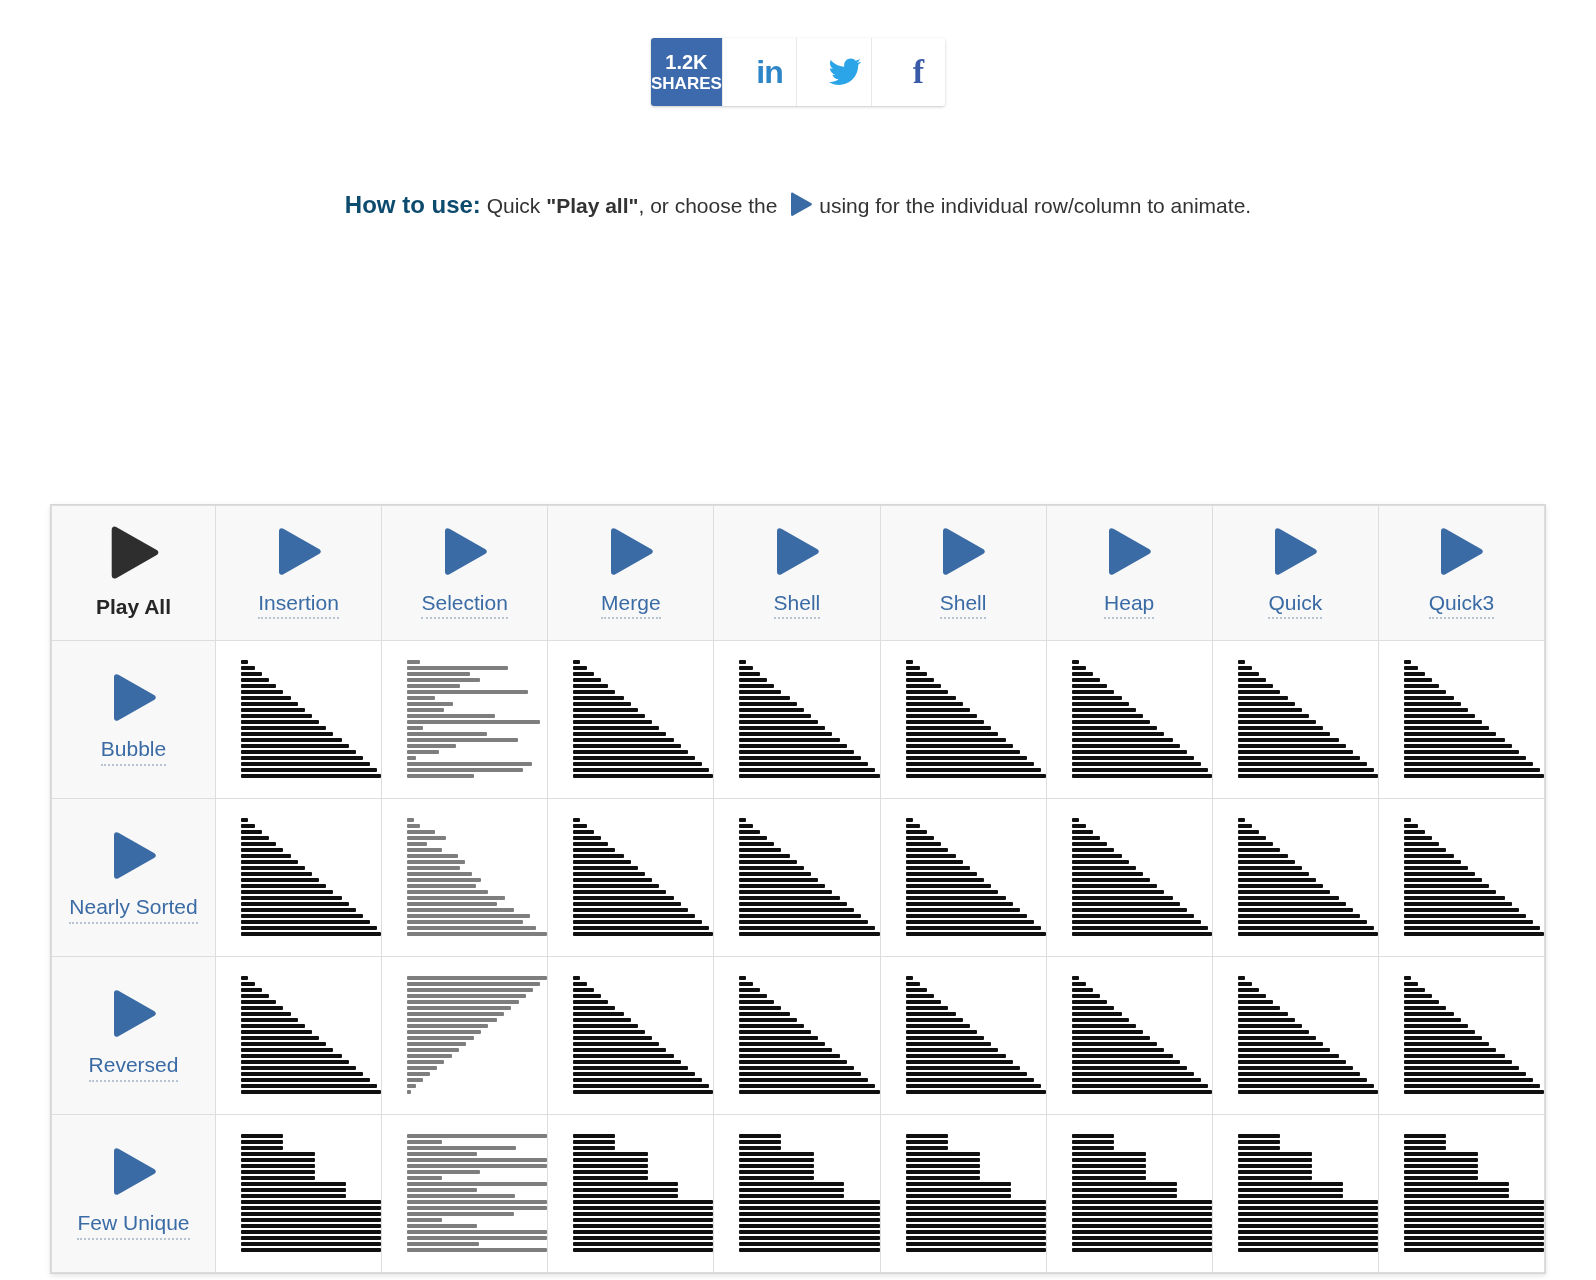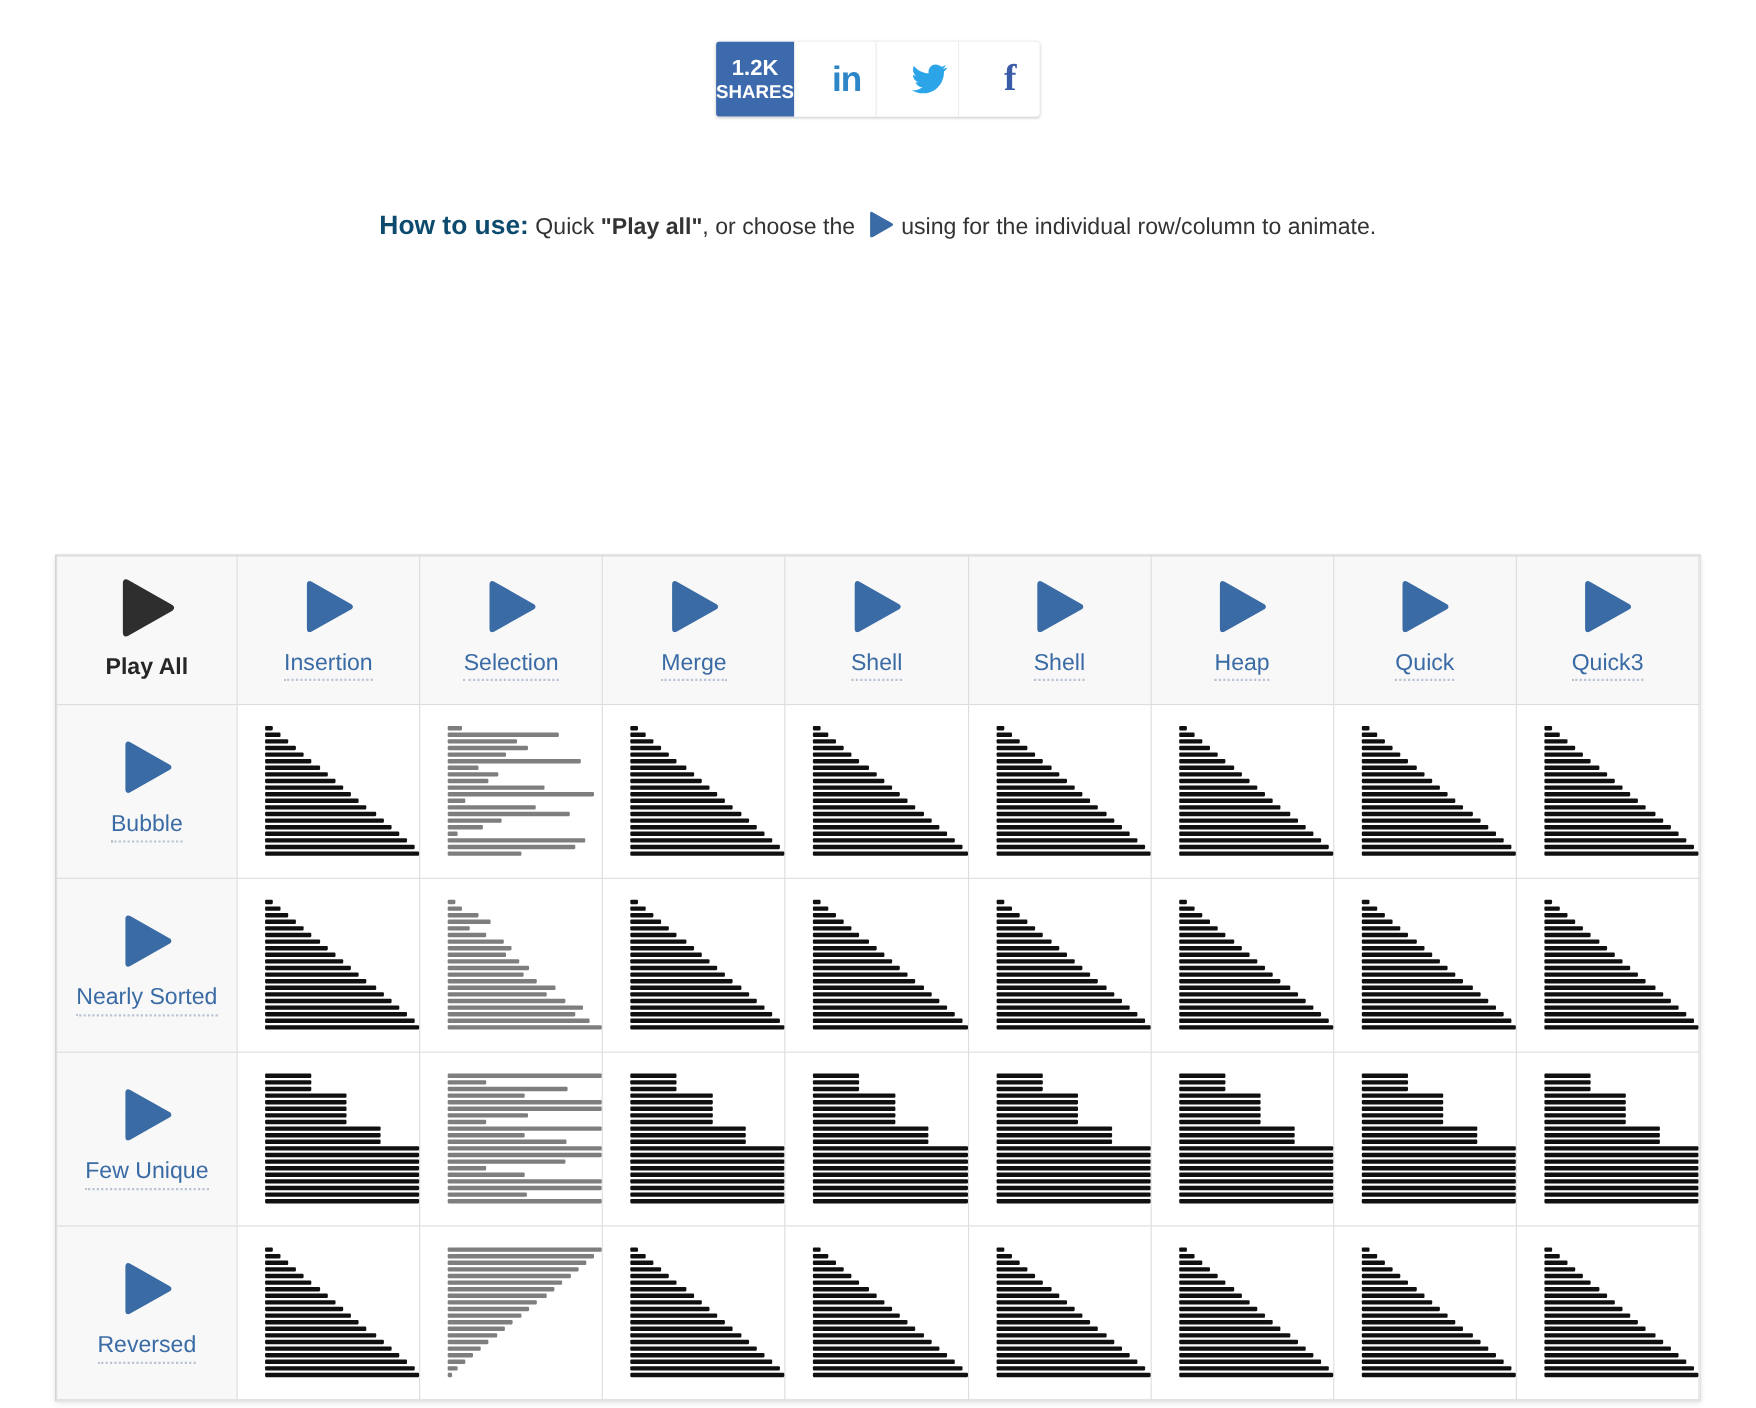--- a/index.html
+++ b/index.html
@@ -732,224 +732,20 @@
             </td>
           </tr>
           <tr>
             <td class="row-head">
               <div class="cellbox">
                 <span class="play-ico">
                   <svg viewBox="0 0 26 24" width="52" height="48" xmlns="http://www.w3.org/2000/svg" aria-hidden="true">
                     <path fill="#3A6BA5" d="M3 2.2c0-1.5 1-2 2.2-1.3L23 11c1.2.7 1.2 1.8 0 2.5L5.2 23.6C4 24.3 3 23.8 3 22.3V2.2z"></path>
                   </svg>
                 </span>
-                <span class="lbl-text">Few Unique</span>
-              </div>
-            </td>
-            <td class="viz-cell">
-              <div class="bars">
-                <div class="bar" style="width:30%"></div>
-                <div class="bar" style="width:30%"></div>
-                <div class="bar" style="width:30%"></div>
-                <div class="bar" style="width:53%"></div>
-                <div class="bar" style="width:53%"></div>
-                <div class="bar" style="width:53%"></div>
-                <div class="bar" style="width:53%"></div>
-                <div class="bar" style="width:53%"></div>
-                <div class="bar" style="width:75%"></div>
-                <div class="bar" style="width:75%"></div>
-                <div class="bar" style="width:75%"></div>
-                <div class="bar" style="width:100%"></div>
-                <div class="bar" style="width:100%"></div>
-                <div class="bar" style="width:100%"></div>
-                <div class="bar" style="width:100%"></div>
-                <div class="bar" style="width:100%"></div>
-                <div class="bar" style="width:100%"></div>
-                <div class="bar" style="width:100%"></div>
-                <div class="bar" style="width:100%"></div>
-                <div class="bar" style="width:100%"></div>
-              </div>
-            </td>
-            <td class="viz-cell">
-              <div class="bars gray">
-                <div class="bar" style="width:100%"></div>
-                <div class="bar" style="width:25%"></div>
-                <div class="bar" style="width:78%"></div>
-                <div class="bar" style="width:50%"></div>
-                <div class="bar" style="width:100%"></div>
-                <div class="bar" style="width:100%"></div>
-                <div class="bar" style="width:52%"></div>
-                <div class="bar" style="width:25%"></div>
-                <div class="bar" style="width:100%"></div>
-                <div class="bar" style="width:50%"></div>
-                <div class="bar" style="width:77%"></div>
-                <div class="bar" style="width:100%"></div>
-                <div class="bar" style="width:100%"></div>
-                <div class="bar" style="width:76%"></div>
-                <div class="bar" style="width:25%"></div>
-                <div class="bar" style="width:50%"></div>
-                <div class="bar" style="width:100%"></div>
-                <div class="bar" style="width:100%"></div>
-                <div class="bar" style="width:51%"></div>
-                <div class="bar" style="width:100%"></div>
-              </div>
-            </td>
-            <td class="viz-cell">
-              <div class="bars">
-                <div class="bar" style="width:30%"></div>
-                <div class="bar" style="width:30%"></div>
-                <div class="bar" style="width:30%"></div>
-                <div class="bar" style="width:53%"></div>
-                <div class="bar" style="width:53%"></div>
-                <div class="bar" style="width:53%"></div>
-                <div class="bar" style="width:53%"></div>
-                <div class="bar" style="width:53%"></div>
-                <div class="bar" style="width:75%"></div>
-                <div class="bar" style="width:75%"></div>
-                <div class="bar" style="width:75%"></div>
-                <div class="bar" style="width:100%"></div>
-                <div class="bar" style="width:100%"></div>
-                <div class="bar" style="width:100%"></div>
-                <div class="bar" style="width:100%"></div>
-                <div class="bar" style="width:100%"></div>
-                <div class="bar" style="width:100%"></div>
-                <div class="bar" style="width:100%"></div>
-                <div class="bar" style="width:100%"></div>
-                <div class="bar" style="width:100%"></div>
-              </div>
-            </td>
-            <td class="viz-cell">
-              <div class="bars">
-                <div class="bar" style="width:30%"></div>
-                <div class="bar" style="width:30%"></div>
-                <div class="bar" style="width:30%"></div>
-                <div class="bar" style="width:53%"></div>
-                <div class="bar" style="width:53%"></div>
-                <div class="bar" style="width:53%"></div>
-                <div class="bar" style="width:53%"></div>
-                <div class="bar" style="width:53%"></div>
-                <div class="bar" style="width:75%"></div>
-                <div class="bar" style="width:75%"></div>
-                <div class="bar" style="width:75%"></div>
-                <div class="bar" style="width:100%"></div>
-                <div class="bar" style="width:100%"></div>
-                <div class="bar" style="width:100%"></div>
-                <div class="bar" style="width:100%"></div>
-                <div class="bar" style="width:100%"></div>
-                <div class="bar" style="width:100%"></div>
-                <div class="bar" style="width:100%"></div>
-                <div class="bar" style="width:100%"></div>
-                <div class="bar" style="width:100%"></div>
-              </div>
-            </td>
-            <td class="viz-cell">
-              <div class="bars">
-                <div class="bar" style="width:30%"></div>
-                <div class="bar" style="width:30%"></div>
-                <div class="bar" style="width:30%"></div>
-                <div class="bar" style="width:53%"></div>
-                <div class="bar" style="width:53%"></div>
-                <div class="bar" style="width:53%"></div>
-                <div class="bar" style="width:53%"></div>
-                <div class="bar" style="width:53%"></div>
-                <div class="bar" style="width:75%"></div>
-                <div class="bar" style="width:75%"></div>
-                <div class="bar" style="width:75%"></div>
-                <div class="bar" style="width:100%"></div>
-                <div class="bar" style="width:100%"></div>
-                <div class="bar" style="width:100%"></div>
-                <div class="bar" style="width:100%"></div>
-                <div class="bar" style="width:100%"></div>
-                <div class="bar" style="width:100%"></div>
-                <div class="bar" style="width:100%"></div>
-                <div class="bar" style="width:100%"></div>
-                <div class="bar" style="width:100%"></div>
-              </div>
-            </td>
-            <td class="viz-cell">
-              <div class="bars">
-                <div class="bar" style="width:30%"></div>
-                <div class="bar" style="width:30%"></div>
-                <div class="bar" style="width:30%"></div>
-                <div class="bar" style="width:53%"></div>
-                <div class="bar" style="width:53%"></div>
-                <div class="bar" style="width:53%"></div>
-                <div class="bar" style="width:53%"></div>
-                <div class="bar" style="width:53%"></div>
-                <div class="bar" style="width:75%"></div>
-                <div class="bar" style="width:75%"></div>
-                <div class="bar" style="width:75%"></div>
-                <div class="bar" style="width:100%"></div>
-                <div class="bar" style="width:100%"></div>
-                <div class="bar" style="width:100%"></div>
-                <div class="bar" style="width:100%"></div>
-                <div class="bar" style="width:100%"></div>
-                <div class="bar" style="width:100%"></div>
-                <div class="bar" style="width:100%"></div>
-                <div class="bar" style="width:100%"></div>
-                <div class="bar" style="width:100%"></div>
-              </div>
-            </td>
-            <td class="viz-cell">
-              <div class="bars">
-                <div class="bar" style="width:30%"></div>
-                <div class="bar" style="width:30%"></div>
-                <div class="bar" style="width:30%"></div>
-                <div class="bar" style="width:53%"></div>
-                <div class="bar" style="width:53%"></div>
-                <div class="bar" style="width:53%"></div>
-                <div class="bar" style="width:53%"></div>
-                <div class="bar" style="width:53%"></div>
-                <div class="bar" style="width:75%"></div>
-                <div class="bar" style="width:75%"></div>
-                <div class="bar" style="width:75%"></div>
-                <div class="bar" style="width:100%"></div>
-                <div class="bar" style="width:100%"></div>
-                <div class="bar" style="width:100%"></div>
-                <div class="bar" style="width:100%"></div>
-                <div class="bar" style="width:100%"></div>
-                <div class="bar" style="width:100%"></div>
-                <div class="bar" style="width:100%"></div>
-                <div class="bar" style="width:100%"></div>
-                <div class="bar" style="width:100%"></div>
-              </div>
-            </td>
-            <td class="viz-cell">
-              <div class="bars">
-                <div class="bar" style="width:30%"></div>
-                <div class="bar" style="width:30%"></div>
-                <div class="bar" style="width:30%"></div>
-                <div class="bar" style="width:53%"></div>
-                <div class="bar" style="width:53%"></div>
-                <div class="bar" style="width:53%"></div>
-                <div class="bar" style="width:53%"></div>
-                <div class="bar" style="width:53%"></div>
-                <div class="bar" style="width:75%"></div>
-                <div class="bar" style="width:75%"></div>
-                <div class="bar" style="width:75%"></div>
-                <div class="bar" style="width:100%"></div>
-                <div class="bar" style="width:100%"></div>
-                <div class="bar" style="width:100%"></div>
-                <div class="bar" style="width:100%"></div>
-                <div class="bar" style="width:100%"></div>
-                <div class="bar" style="width:100%"></div>
-                <div class="bar" style="width:100%"></div>
-                <div class="bar" style="width:100%"></div>
-                <div class="bar" style="width:100%"></div>
-              </div>
-            </td>
-          </tr>
-          <tr>
-            <td class="row-head">
-              <div class="cellbox">
-                <span class="play-ico">
-                  <svg viewBox="0 0 26 24" width="52" height="48" xmlns="http://www.w3.org/2000/svg" aria-hidden="true">
-                    <path fill="#3A6BA5" d="M3 2.2c0-1.5 1-2 2.2-1.3L23 11c1.2.7 1.2 1.8 0 2.5L5.2 23.6C4 24.3 3 23.8 3 22.3V2.2z"></path>
-                  </svg>
-                </span>
                 <span class="lbl-text">Reversed</span>
               </div>
             </td>
             <td class="viz-cell">
               <div class="bars">
                 <div class="bar" style="width:5%"></div>
                 <div class="bar" style="width:10%"></div>
                 <div class="bar" style="width:15%"></div>
                 <div class="bar" style="width:20%"></div>
                 <div class="bar" style="width:25%"></div>
@@ -1132,17 +928,221 @@
                 <div class="bar" style="width:72%"></div>
                 <div class="bar" style="width:77%"></div>
                 <div class="bar" style="width:82%"></div>
                 <div class="bar" style="width:87%"></div>
                 <div class="bar" style="width:92%"></div>
                 <div class="bar" style="width:97%"></div>
                 <div class="bar" style="width:100%"></div>
               </div>
             </td>
           </tr>
+          <tr>
+            <td class="row-head">
+              <div class="cellbox">
+                <span class="play-ico">
+                  <svg viewBox="0 0 26 24" width="52" height="48" xmlns="http://www.w3.org/2000/svg" aria-hidden="true">
+                    <path fill="#3A6BA5" d="M3 2.2c0-1.5 1-2 2.2-1.3L23 11c1.2.7 1.2 1.8 0 2.5L5.2 23.6C4 24.3 3 23.8 3 22.3V2.2z"></path>
+                  </svg>
+                </span>
+                <span class="lbl-text">Few Unique</span>
+              </div>
+            </td>
+            <td class="viz-cell">
+              <div class="bars">
+                <div class="bar" style="width:30%"></div>
+                <div class="bar" style="width:30%"></div>
+                <div class="bar" style="width:30%"></div>
+                <div class="bar" style="width:53%"></div>
+                <div class="bar" style="width:53%"></div>
+                <div class="bar" style="width:53%"></div>
+                <div class="bar" style="width:53%"></div>
+                <div class="bar" style="width:53%"></div>
+                <div class="bar" style="width:75%"></div>
+                <div class="bar" style="width:75%"></div>
+                <div class="bar" style="width:75%"></div>
+                <div class="bar" style="width:100%"></div>
+                <div class="bar" style="width:100%"></div>
+                <div class="bar" style="width:100%"></div>
+                <div class="bar" style="width:100%"></div>
+                <div class="bar" style="width:100%"></div>
+                <div class="bar" style="width:100%"></div>
+                <div class="bar" style="width:100%"></div>
+                <div class="bar" style="width:100%"></div>
+                <div class="bar" style="width:100%"></div>
+              </div>
+            </td>
+            <td class="viz-cell">
+              <div class="bars gray">
+                <div class="bar" style="width:100%"></div>
+                <div class="bar" style="width:25%"></div>
+                <div class="bar" style="width:78%"></div>
+                <div class="bar" style="width:50%"></div>
+                <div class="bar" style="width:100%"></div>
+                <div class="bar" style="width:100%"></div>
+                <div class="bar" style="width:52%"></div>
+                <div class="bar" style="width:25%"></div>
+                <div class="bar" style="width:100%"></div>
+                <div class="bar" style="width:50%"></div>
+                <div class="bar" style="width:77%"></div>
+                <div class="bar" style="width:100%"></div>
+                <div class="bar" style="width:100%"></div>
+                <div class="bar" style="width:76%"></div>
+                <div class="bar" style="width:25%"></div>
+                <div class="bar" style="width:50%"></div>
+                <div class="bar" style="width:100%"></div>
+                <div class="bar" style="width:100%"></div>
+                <div class="bar" style="width:51%"></div>
+                <div class="bar" style="width:100%"></div>
+              </div>
+            </td>
+            <td class="viz-cell">
+              <div class="bars">
+                <div class="bar" style="width:30%"></div>
+                <div class="bar" style="width:30%"></div>
+                <div class="bar" style="width:30%"></div>
+                <div class="bar" style="width:53%"></div>
+                <div class="bar" style="width:53%"></div>
+                <div class="bar" style="width:53%"></div>
+                <div class="bar" style="width:53%"></div>
+                <div class="bar" style="width:53%"></div>
+                <div class="bar" style="width:75%"></div>
+                <div class="bar" style="width:75%"></div>
+                <div class="bar" style="width:75%"></div>
+                <div class="bar" style="width:100%"></div>
+                <div class="bar" style="width:100%"></div>
+                <div class="bar" style="width:100%"></div>
+                <div class="bar" style="width:100%"></div>
+                <div class="bar" style="width:100%"></div>
+                <div class="bar" style="width:100%"></div>
+                <div class="bar" style="width:100%"></div>
+                <div class="bar" style="width:100%"></div>
+                <div class="bar" style="width:100%"></div>
+              </div>
+            </td>
+            <td class="viz-cell">
+              <div class="bars">
+                <div class="bar" style="width:30%"></div>
+                <div class="bar" style="width:30%"></div>
+                <div class="bar" style="width:30%"></div>
+                <div class="bar" style="width:53%"></div>
+                <div class="bar" style="width:53%"></div>
+                <div class="bar" style="width:53%"></div>
+                <div class="bar" style="width:53%"></div>
+                <div class="bar" style="width:53%"></div>
+                <div class="bar" style="width:75%"></div>
+                <div class="bar" style="width:75%"></div>
+                <div class="bar" style="width:75%"></div>
+                <div class="bar" style="width:100%"></div>
+                <div class="bar" style="width:100%"></div>
+                <div class="bar" style="width:100%"></div>
+                <div class="bar" style="width:100%"></div>
+                <div class="bar" style="width:100%"></div>
+                <div class="bar" style="width:100%"></div>
+                <div class="bar" style="width:100%"></div>
+                <div class="bar" style="width:100%"></div>
+                <div class="bar" style="width:100%"></div>
+              </div>
+            </td>
+            <td class="viz-cell">
+              <div class="bars">
+                <div class="bar" style="width:30%"></div>
+                <div class="bar" style="width:30%"></div>
+                <div class="bar" style="width:30%"></div>
+                <div class="bar" style="width:53%"></div>
+                <div class="bar" style="width:53%"></div>
+                <div class="bar" style="width:53%"></div>
+                <div class="bar" style="width:53%"></div>
+                <div class="bar" style="width:53%"></div>
+                <div class="bar" style="width:75%"></div>
+                <div class="bar" style="width:75%"></div>
+                <div class="bar" style="width:75%"></div>
+                <div class="bar" style="width:100%"></div>
+                <div class="bar" style="width:100%"></div>
+                <div class="bar" style="width:100%"></div>
+                <div class="bar" style="width:100%"></div>
+                <div class="bar" style="width:100%"></div>
+                <div class="bar" style="width:100%"></div>
+                <div class="bar" style="width:100%"></div>
+                <div class="bar" style="width:100%"></div>
+                <div class="bar" style="width:100%"></div>
+              </div>
+            </td>
+            <td class="viz-cell">
+              <div class="bars">
+                <div class="bar" style="width:30%"></div>
+                <div class="bar" style="width:30%"></div>
+                <div class="bar" style="width:30%"></div>
+                <div class="bar" style="width:53%"></div>
+                <div class="bar" style="width:53%"></div>
+                <div class="bar" style="width:53%"></div>
+                <div class="bar" style="width:53%"></div>
+                <div class="bar" style="width:53%"></div>
+                <div class="bar" style="width:75%"></div>
+                <div class="bar" style="width:75%"></div>
+                <div class="bar" style="width:75%"></div>
+                <div class="bar" style="width:100%"></div>
+                <div class="bar" style="width:100%"></div>
+                <div class="bar" style="width:100%"></div>
+                <div class="bar" style="width:100%"></div>
+                <div class="bar" style="width:100%"></div>
+                <div class="bar" style="width:100%"></div>
+                <div class="bar" style="width:100%"></div>
+                <div class="bar" style="width:100%"></div>
+                <div class="bar" style="width:100%"></div>
+              </div>
+            </td>
+            <td class="viz-cell">
+              <div class="bars">
+                <div class="bar" style="width:30%"></div>
+                <div class="bar" style="width:30%"></div>
+                <div class="bar" style="width:30%"></div>
+                <div class="bar" style="width:53%"></div>
+                <div class="bar" style="width:53%"></div>
+                <div class="bar" style="width:53%"></div>
+                <div class="bar" style="width:53%"></div>
+                <div class="bar" style="width:53%"></div>
+                <div class="bar" style="width:75%"></div>
+                <div class="bar" style="width:75%"></div>
+                <div class="bar" style="width:75%"></div>
+                <div class="bar" style="width:100%"></div>
+                <div class="bar" style="width:100%"></div>
+                <div class="bar" style="width:100%"></div>
+                <div class="bar" style="width:100%"></div>
+                <div class="bar" style="width:100%"></div>
+                <div class="bar" style="width:100%"></div>
+                <div class="bar" style="width:100%"></div>
+                <div class="bar" style="width:100%"></div>
+                <div class="bar" style="width:100%"></div>
+              </div>
+            </td>
+            <td class="viz-cell">
+              <div class="bars">
+                <div class="bar" style="width:30%"></div>
+                <div class="bar" style="width:30%"></div>
+                <div class="bar" style="width:30%"></div>
+                <div class="bar" style="width:53%"></div>
+                <div class="bar" style="width:53%"></div>
+                <div class="bar" style="width:53%"></div>
+                <div class="bar" style="width:53%"></div>
+                <div class="bar" style="width:53%"></div>
+                <div class="bar" style="width:75%"></div>
+                <div class="bar" style="width:75%"></div>
+                <div class="bar" style="width:75%"></div>
+                <div class="bar" style="width:100%"></div>
+                <div class="bar" style="width:100%"></div>
+                <div class="bar" style="width:100%"></div>
+                <div class="bar" style="width:100%"></div>
+                <div class="bar" style="width:100%"></div>
+                <div class="bar" style="width:100%"></div>
+                <div class="bar" style="width:100%"></div>
+                <div class="bar" style="width:100%"></div>
+                <div class="bar" style="width:100%"></div>
+              </div>
+            </td>
+          </tr>
         </tbody>
     </table>
   </div>
 
 </div>
 
 </body></html>

